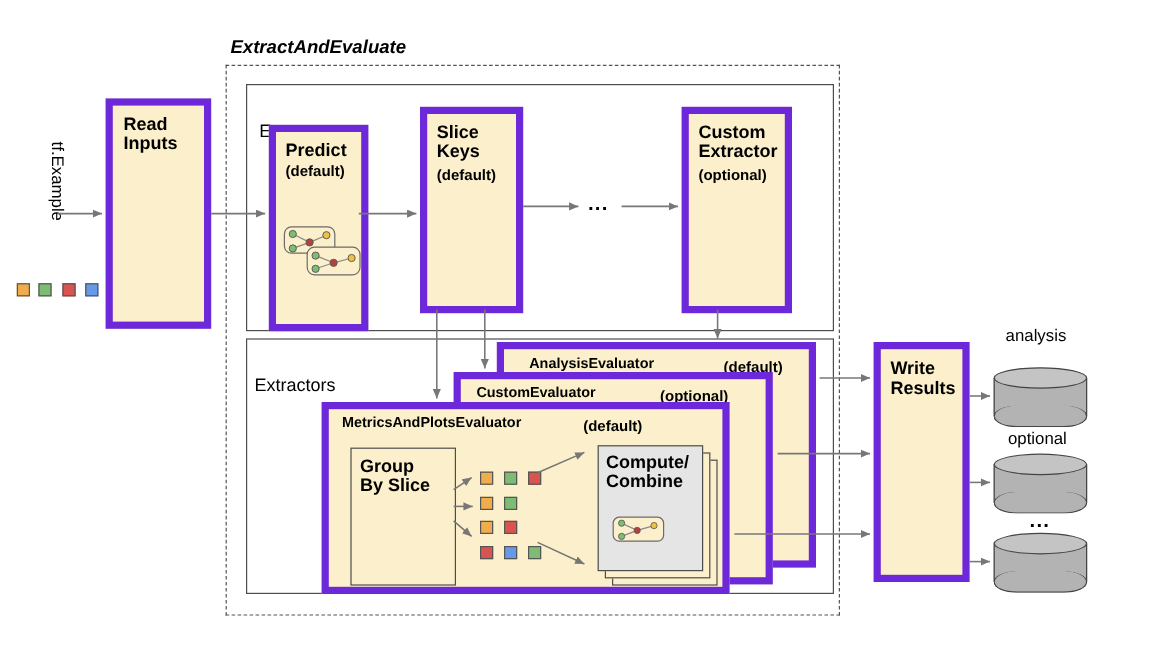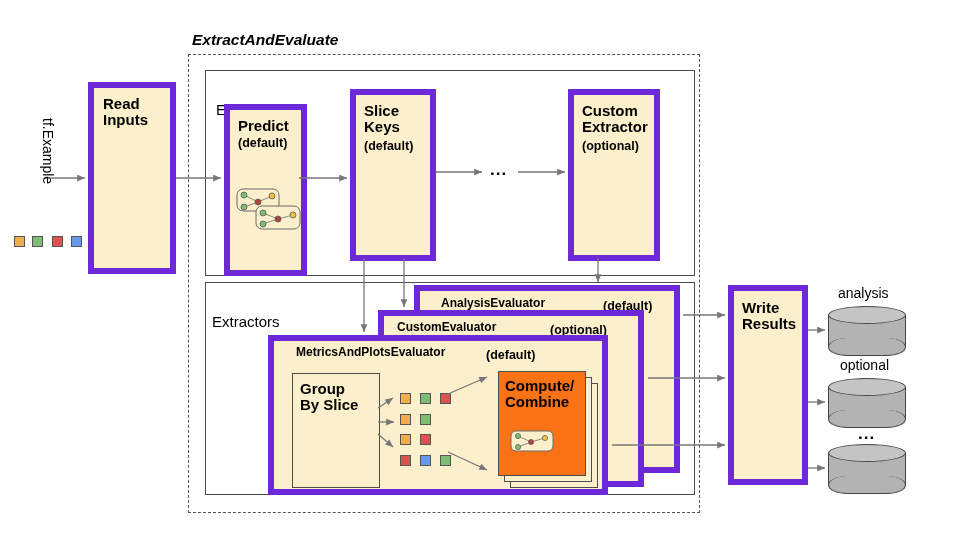--- a/index.html
+++ b/index.html
@@ -105,21 +105,21 @@
     <div class="lbl ev-title" style="left:21px;top:6px;">AnalysisEvaluator</div>
     <div class="lbl ev-sub" style="left:183px;top:9px;">(default)</div>
   </div>
 
   <div class="box" style="left:378px;top:310px;width:266px;height:177px;">
     <div class="lbl ev-title" style="left:13px;top:5px;">CustomEvaluator</div>
     <div class="lbl ev-sub" style="left:166px;top:8px;">(optional)</div>
   </div>
 
   <div class="box" style="left:268px;top:335px;width:340px;height:160px;">
-    <div class="lbl ev-title" style="left:22px;top:5px;">MetricsAndPlotsEvaluator</div>
+    <div class="lbl ev-title" style="left:11px;top:5px;">MetricsAndPlotsEvaluator</div>
     <div class="lbl ev-sub" style="left:212px;top:8px;">(default)</div>
 
     <div class="plain" style="left:18px;top:32px;width:88px;height:115px;background:#FCEFCB;">
       <div class="lbl node-title" style="left:7px;top:7px;">Group
 By Slice</div>
     </div>
 
     <div style="position:absolute;left:126px;top:52px;">
       <span class="sq" style="left:0px;top:0px;background:#f0ad4e;"></span>
       <span class="sq" style="left:20px;top:0px;background:#7dbd73;"></span>
@@ -128,42 +128,42 @@
       <span class="sq" style="left:20px;top:21px;background:#7dbd73;"></span>
       <span class="sq" style="left:0px;top:41px;background:#f0ad4e;"></span>
       <span class="sq" style="left:20px;top:41px;background:#d9534f;"></span>
       <span class="sq" style="left:0px;top:62px;background:#d9534f;"></span>
       <span class="sq" style="left:20px;top:62px;background:#6699e8;"></span>
       <span class="sq" style="left:40px;top:62px;background:#7dbd73;"></span>
     </div>
 
     <div class="plain" style="left:236px;top:42px;width:88px;height:105px;background:#FCEFCB;"></div>
     <div class="plain" style="left:230px;top:36px;width:88px;height:105px;background:#FCEFCB;"></div>
-    <div class="plain" style="left:224px;top:30px;width:88px;height:105px;background:#f97316;">
+    <div class="plain" style="left:224px;top:30px;width:88px;height:105px;background:#e5e5e5;">
       <div class="lbl node-title" style="left:6px;top:6px;">Compute/
 Combine</div>
       <svg class="gicon" style="left:10px;top:56px;" width="48" height="26" viewBox="0 0 48 26">
         <rect x="2" y="3" width="42" height="20" rx="5" fill="#FCEFCB" stroke="#6b6b6b" stroke-width="1"></rect>
         <line x1="9" y1="8" x2="22" y2="14" stroke="#8a8a8a" stroke-width="1"></line>
         <line x1="9" y1="19" x2="22" y2="14" stroke="#8a8a8a" stroke-width="1"></line>
         <line x1="22" y1="14" x2="36" y2="10" stroke="#8a8a8a" stroke-width="1"></line>
         <circle cx="9" cy="8" r="2.6" fill="#7dbd73" stroke="#5a5a5a" stroke-width="0.7"></circle>
         <circle cx="9" cy="19" r="2.6" fill="#7dbd73" stroke="#5a5a5a" stroke-width="0.7"></circle>
         <circle cx="22" cy="14" r="2.6" fill="#b5413c" stroke="#5a5a5a" stroke-width="0.7"></circle>
         <circle cx="36" cy="10" r="2.6" fill="#f0c040" stroke="#5a5a5a" stroke-width="0.7"></circle>
       </svg>
     </div>
   </div>
 
   <div class="box" style="left:728px;top:285px;width:80px;height:200px;">
     <div class="lbl node-title" style="left:8px;top:9px;">Write
 Results</div>
   </div>
 
-  <div class="lbl cyl-lbl" style="left:838px;top:286px;text-align:center;">analysis</div>
+  <div class="lbl cyl-lbl" style="left:838px;top:272px;text-align:center;">analysis</div>
   <div class="cyl" style="left:828px;top:306px;width:78px;height:50px;">
     <div class="body"></div>
     <div class="bot"></div>
     <div class="top"></div>
   </div>
 
   <div class="lbl cyl-lbl" style="left:840px;top:358px;">optional</div>
   <div class="cyl" style="left:828px;top:378px;width:78px;height:50px;">
     <div class="body"></div>
     <div class="bot"></div>

